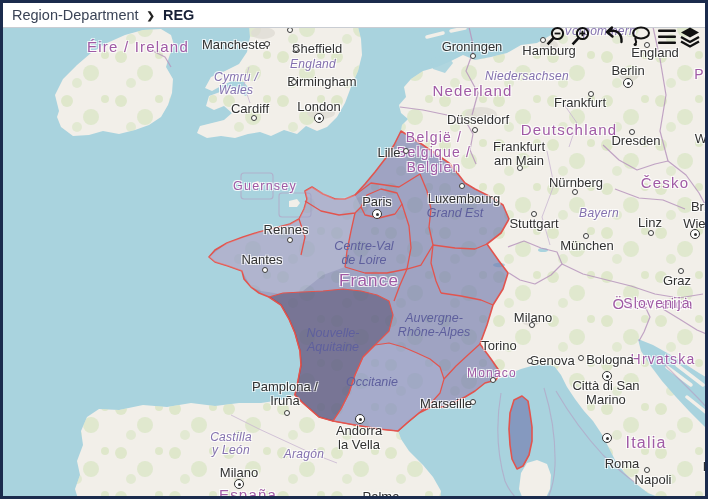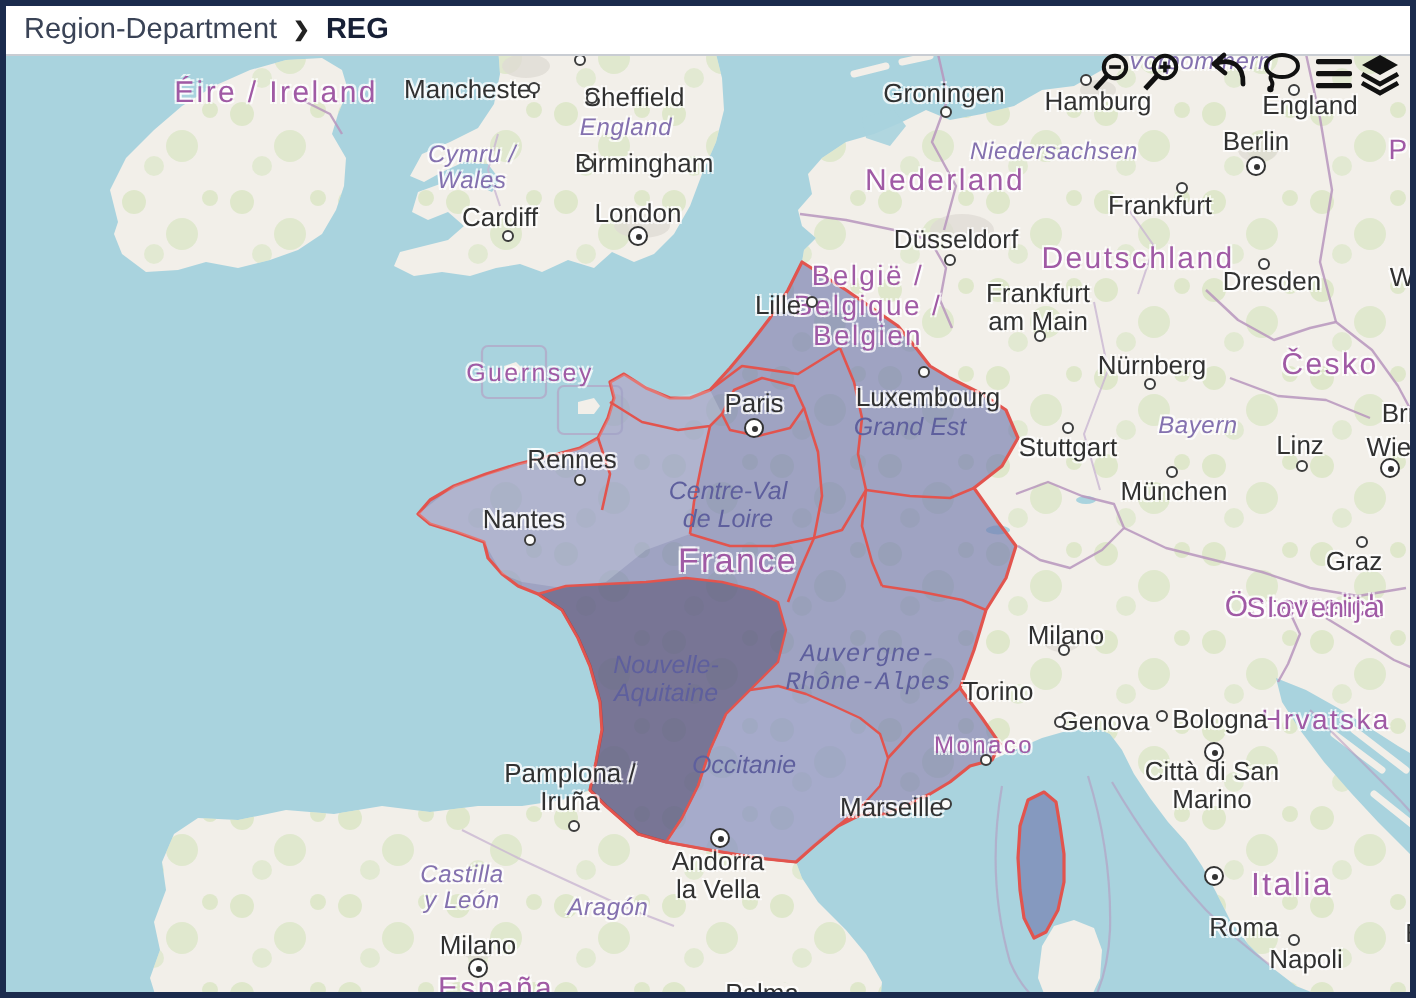--- a/index.html
+++ b/index.html
@@ -171,21 +171,21 @@
       <div class="lbl state" style="left: 596px; top: 210px;">Bayern</div>
       <div class="lbl state" style="left: 228px; top: 441px;">Castilla
 y León</div>
       <div class="lbl state" style="left: 301px; top: 451px;">Aragón</div>
       <div class="lbl state" style="left: 597px; top: 28px;">Vorpommern</div>
       <div class="lbl region" style="left: 452px; top: 211px;">Grand Est</div>
       <div class="lbl region" style="left: 361px; top: 250px;">Centre-Val
 de Loire</div>
       <div class="lbl region" style="left: 330px; top: 337px;">Nouvelle-
 Aquitaine</div>
-      <div class="lbl region" style="left: 431px; top: 332px; font-family: Liberation Mono, monospace;">Auvergne-
+      <div class="lbl region" style="left: 431px; top: 322px;">Auvergne-
 Rhône-Alpes</div>
       <div class="lbl region" style="left: 369px; top: 380px;">Occitanie</div>
       <div class="lbl city" style="left: 287px; top: 16px;">Leeds</div>
       <div class="lbl city" style="left: 233px; top: 42px;">Manchester</div>
       <div class="lbl city" style="left: 314px; top: 46px;">Sheffield</div>
       <div class="lbl city" style="left: 319px; top: 79px;">Birmingham</div>
       <div class="lbl city" style="left: 316px; top: 104px;">London</div>
       <div class="lbl city" style="left: 247px; top: 106px;">Cardiff</div>
       <div class="lbl city" style="left: 469px; top: 44px;">Groningen</div>
       <div class="lbl city" style="left: 546px; top: 48px;">Hamburg</div>

